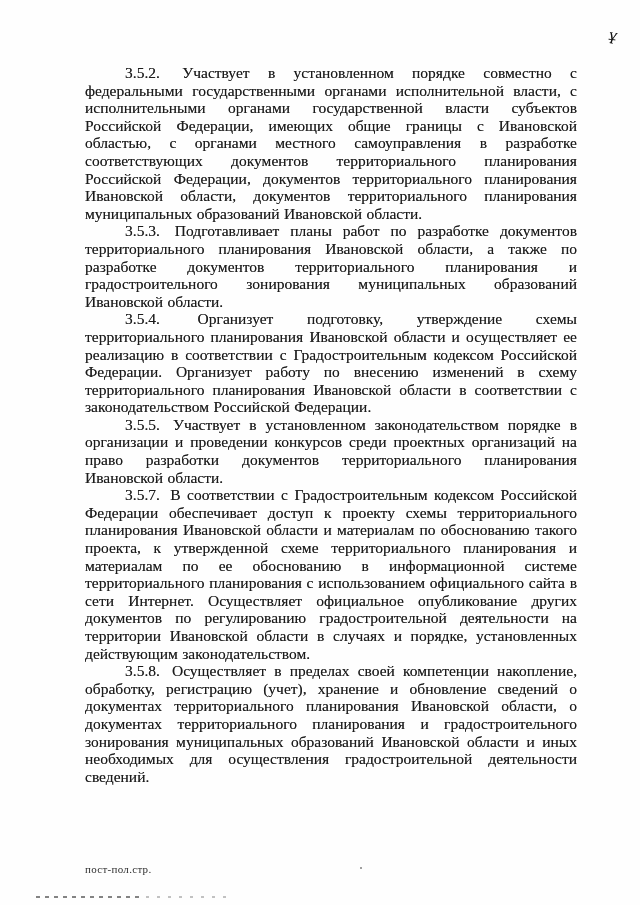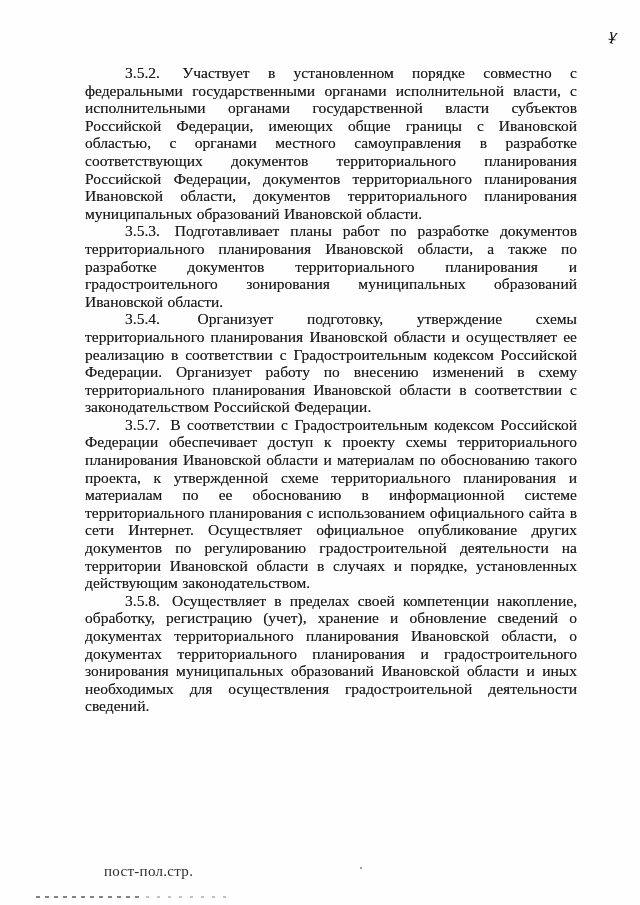--- a/index.html
+++ b/index.html
@@ -41,24 +41,23 @@
     font-size: 16px;
     font-style: italic;
     color: #141414;
     transform: rotate(7deg);
     text-shadow: 0 0 0.5px rgba(0,0,0,0.7);
   }
   .footer-label {
     position: absolute;
     left: 85px;
     top: 863px;
-    font-size: 15px;
+    font-size: 11px;
     letter-spacing: 0.3px;
     color: #2e2e2e;
-    margin-left: 19px;
   }
   .artifact-dashes {
     position: absolute;
     left: 36px;
     top: 896px;
     width: 108px;
     height: 2px;
     background: repeating-linear-gradient(
       to right,
       rgba(90,90,90,0.75) 0px, rgba(90,90,90,0.75) 4px,
@@ -103,20 +102,24 @@
     <p class="para">
       <span class="para-number">3.5.3.</span>
       <span>Подготавливает планы работ по разработке документов территориального планирования Ивановской области, а также по разработке документов территориального планирования и градостроительного зонирования муниципальных образований Ивановской области.</span>
     </p>
 
     <p class="para">
       <span class="para-number">3.5.4.</span>
       <span>Организует подготовку, утверждение схемы территориального планирования Ивановской области и осуществляет ее реализацию в соответствии с Градостроительным кодексом Российской Федерации. Организует работу по внесению изменений в схему территориального планирования Ивановской области в соответствии с законодательством Российской Федерации.</span>
     </p>
 
+    <p class="para">
+      <span class="para-number">3.5.5.</span>
+      <span>Участвует в установленном законодательством порядке в организации и проведении конкурсов среди проектных организаций на право разработки документов территориального планирования Ивановской области.</span>
+    </p>
 
 
     <p class="para">
       <span class="para-number">3.5.7.</span>
       <span>В соответствии с Градостроительным кодексом Российской Федерации обеспечивает доступ к проекту схемы территориального планирования Ивановской области и материалам по обоснованию такого проекта, к утвержденной схеме территориального планирования и материалам по ее обоснованию в информационной системе территориального планирования с использованием официального сайта в сети Интернет. Осуществляет официальное опубликование других документов по регулированию градостроительной деятельности на территории Ивановской области в случаях и порядке, установленных действующим законодательством.</span>
     </p>
 
     <p class="para">
       <span class="para-number">3.5.8.</span>
       <span>Осуществляет в пределах своей компетенции накопление, обработку, регистрацию (учет), хранение и обновление сведений о документах территориального планирования Ивановской области, о документах территориального планирования и градостроительного зонирования муниципальных образований Ивановской области и иных необходимых для осуществления градостроительной деятельности сведений.</span>

